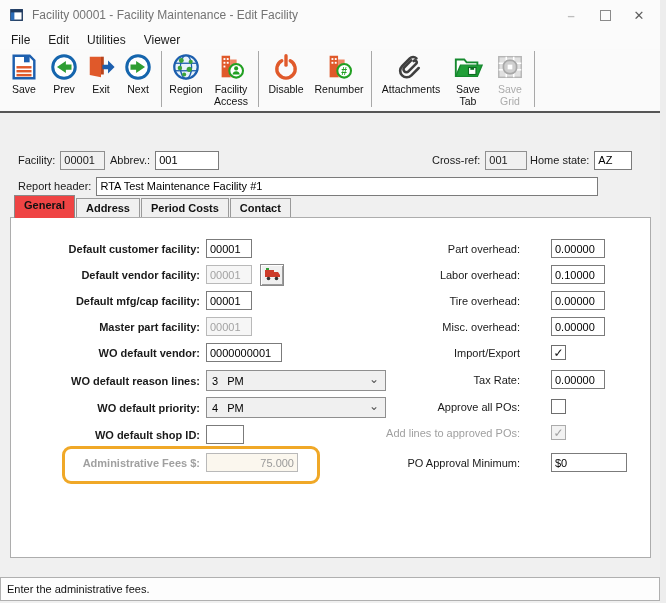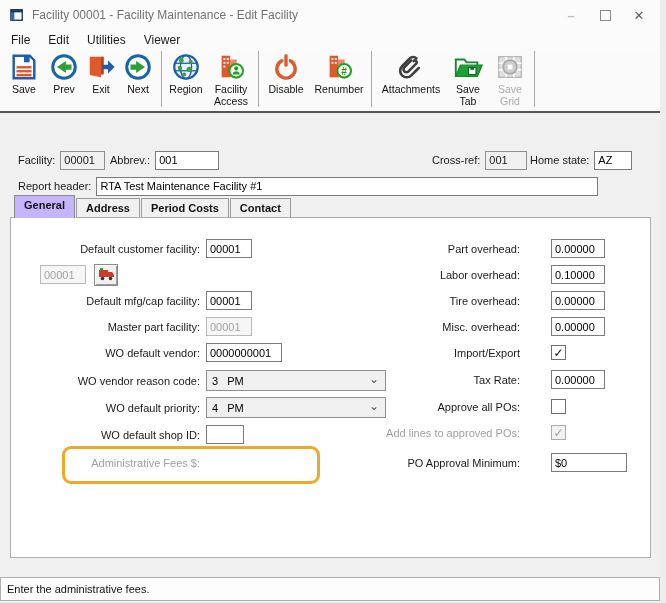--- a/index.html
+++ b/index.html
@@ -42,31 +42,31 @@
   input.fld.ro{background:#f0f0f0;border:1px solid #8f8f8f;color:#1a1a1a;}
   input.fld.dis{background:#f6f6f6;border:1px solid #b9b9b9;color:#a3a3a3;}
   input.fld.fees{background:#fbf7ee;border:1px solid #b9b9b9;color:#9a9a9a;text-align:right;}
   .iw38{width:38px}.iw42{width:42px}.iw45{width:45px}.iw46{width:46px}.iw48{width:48px}
   .iw54{width:54px}.iw64{width:64px}.iw76{width:76px}.iw92{width:92px}.iw546{width:502px}
 
   
   .tabs{position:absolute;left:14px;top:196px;display:flex;align-items:flex-end;height:22px;}
   .tab{font-size:11px;font-weight:bold;color:#111;background:#f0f0f0;border:1px solid #9a9a9a;
        border-bottom:none;padding:3px 9px 2px 9px;height:14px;margin-right:1px;}
-  .tab.active{background:#c4b5fd;height:17px;position:relative;z-index:3;border-color:#8a8a8a;
+  .tab.active{background:#ef4444;height:17px;position:relative;z-index:3;border-color:#8a8a8a;
               box-shadow:0 2px 0 #fff;}
 
   
   .panel{position:absolute;left:10px;top:217px;width:641px;height:341px;background:#fff;
          border:1px solid #adadad;box-sizing:border-box;}
 
   
   .frow{position:absolute;display:flex;align-items:center;gap:6px;height:21px;z-index:2;}
   .frow .flabel{font-size:11px;color:#1a1a1a;text-align:right;white-space:nowrap;}
-  .frow.l{left:40px;}  .frow.l .flabel{width:160px;}
+  .frow.l{left:40px;}  .frow.l .flabel{width:160px;font-weight:bold;}
   .frow.r{left:330px;gap:31px;} .frow.r .flabel{width:190px;}
   .flabel.gray{color:#a0a0a0;}
 
   .combo{width:180px;height:21px;box-sizing:border-box;background:#f0f0f0;border:1px solid #8f8f8f;
          display:flex;align-items:center;justify-content:space-between;padding:0 6px 0 5px;}
   .combo-text{font-size:11px;color:#000;white-space:pre;}
   .combo-arrow{font-size:12px;color:#555;line-height:10px;margin-top:-4px;}
 
   .checkbox{width:15px;height:15px;box-sizing:border-box;border:1px solid #6e6e6e;background:#fff;
             display:flex;align-items:center;justify-content:center;}
@@ -301,20 +301,21 @@
 
   <div class="panel"></div>
 
   <div class="highlight-ring"></div>
 
   <div class="frow l" style="top:238px">
     <span class="flabel">Default customer facility:</span>
     <input class="fld iw46" value="00001" style="">
   </div>
   <div class="frow l" style="top:264px">
+    <span class="flabel">Default vendor facility:</span>
     <input class="fld dis iw46" readonly="" value="00001" style="">
     <span class="mini-btn">
       <svg width="17" height="15" viewBox="0 0 17 15">
         <rect x="1" y="3" width="9" height="7" fill="#cc3b2a"></rect>
         <path d="M10 5 h4 l2 3 v2 h-6 z" fill="#cc3b2a"></path>
         <circle cx="4.5" cy="11.5" r="1.8" fill="#333"></circle>
         <circle cx="12.5" cy="11.5" r="1.8" fill="#333"></circle>
         <rect x="2" y="1" width="3" height="2" fill="#2f9e33"></rect>
       </svg>
     </span>
@@ -325,39 +326,40 @@
   </div>
   <div class="frow l" style="top:316px">
     <span class="flabel">Master part facility:</span>
     <input class="fld dis iw46" readonly="" value="00001" style="">
   </div>
   <div class="frow l" style="top:342px">
     <span class="flabel">WO default vendor:</span>
     <input class="fld iw76" value="0000000001" style="">
   </div>
   <div class="frow l" style="top:370px">
-    <span class="flabel">WO vendor reason code:</span>
+    <span class="flabel">WO default reason lines:</span>
     <div class="combo">
       <span class="combo-text">3   PM</span>
       <span class="combo-arrow">⌄</span>
     </div>
   </div>
   <div class="frow l" style="top:397px">
     <span class="flabel">WO default priority:</span>
     <div class="combo">
       <span class="combo-text">4   PM</span>
       <span class="combo-arrow">⌄</span>
     </div>
   </div>
   <div class="frow l" style="top:424px">
     <span class="flabel">WO default shop ID:</span>
     <input class="fld iw38" value="" style="">
   </div>
   <div class="frow l" style="top:452px">
     <span class="flabel gray">Administrative Fees $:</span>
+    <input class="fld fees iw92" readonly="" value="75.000" style="">
   </div>
 
   <div class="frow r" style="top:238px">
     <span class="flabel">Part overhead:</span>
     <input class="fld iw54" value="0.00000" style="">
   </div>
   <div class="frow r" style="top:264px">
     <span class="flabel">Labor overhead:</span>
     <input class="fld iw54" value="0.10000" style="">
   </div>

